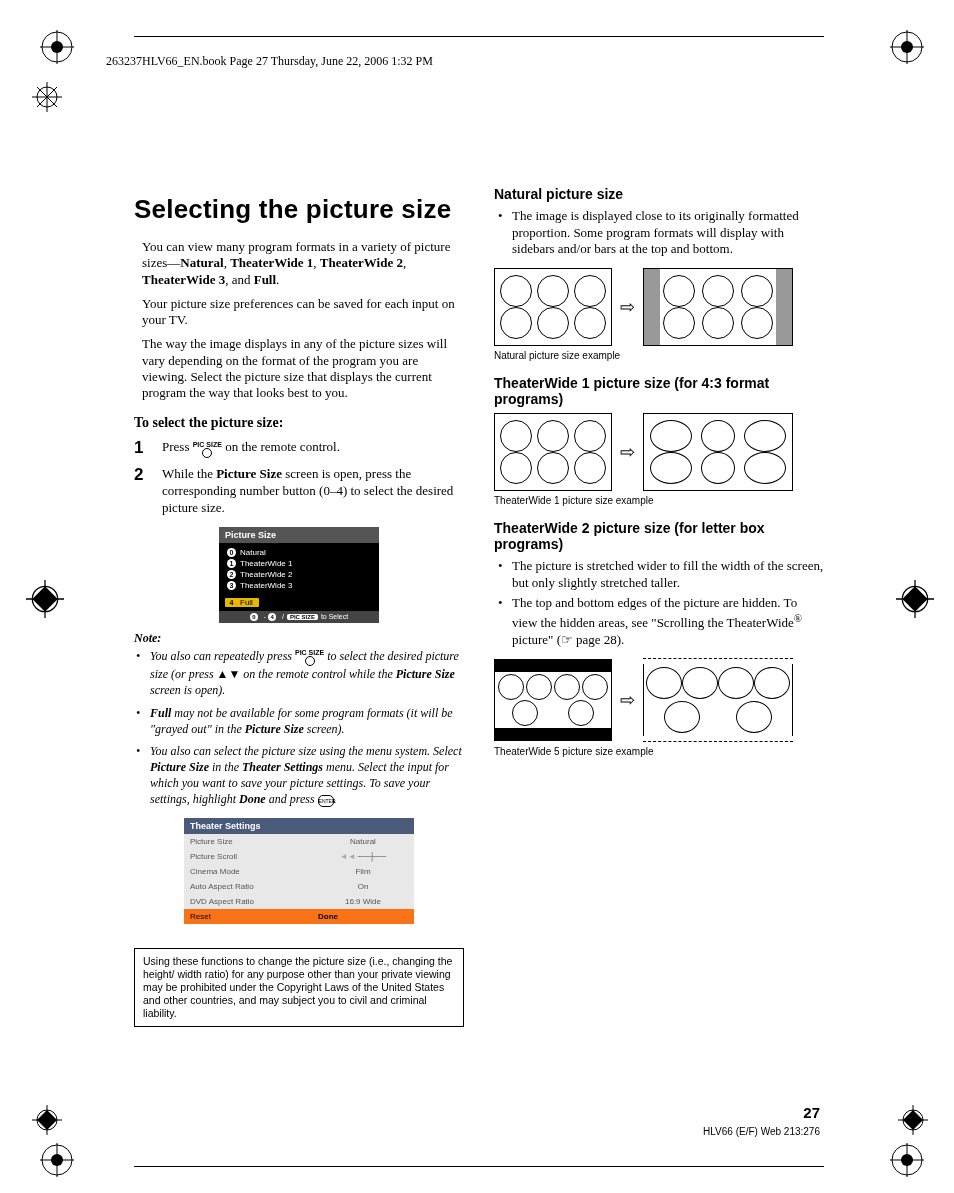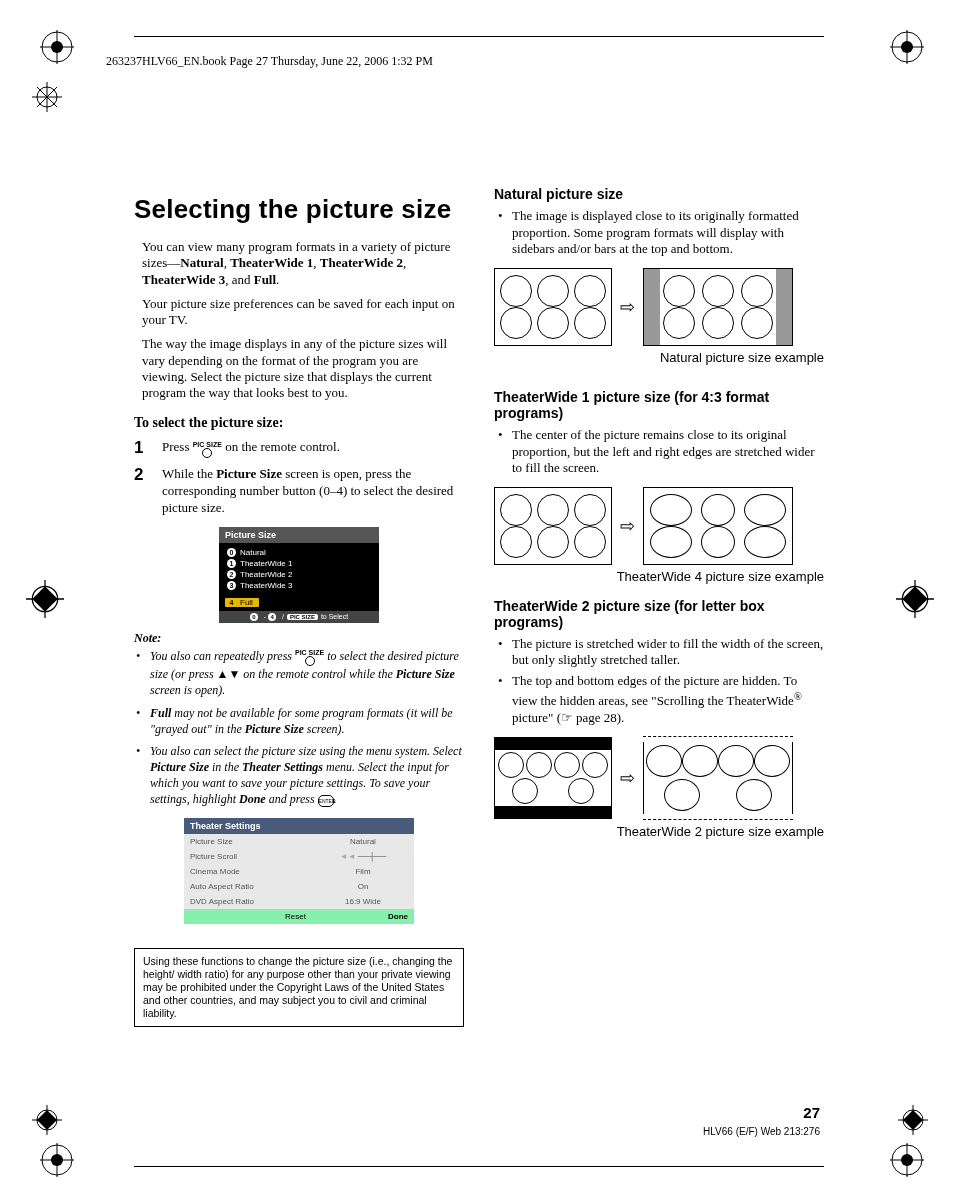--- a/index.html
+++ b/index.html
@@ -41,30 +41,30 @@
   .osd-item { color:#fff; font-size:8px; padding:1px 0 1px 2px; }
   .osd-item.sel { background:#e6b800; color:#000; display:inline-block; padding:0 6px 0 2px; border-radius:1px; }
   .osd-num { display:inline-block; width:9px; height:9px; background:#fff; color:#000; border-radius:50%; font-size:7px; line-height:9px; text-align:center; margin-right:4px; font-weight:bold; }
   .osd-num.k { background:#e6b800; }
   .osd-foot { background:#444; color:#fff; font-size:7px; text-align:center; padding:2px 0; }
   .osd-foot .pill { display:inline-block; background:#fff; color:#000; font-size:6px; padding:0 3px; border-radius:2px; margin:0 1px; font-weight:bold; }
   .settings-tbl { width:230px; margin:6px auto 10px auto; font-family:Arial,Helvetica,sans-serif; font-size:8px; border-collapse:collapse; }
   .settings-tbl th { background:#4a5a7a; color:#fff; text-align:left; font-weight:bold; font-size:9px; padding:3px 6px; }
   .settings-tbl td { background:#e8e8e8; padding:3px 6px; color:#555; }
   .settings-tbl td.val { text-align:center; width:90px; }
-  .settings-tbl tr.btnrow td { background:#86efac; text-align:right; color:#000; }
+  .settings-tbl tr.btnrow td { background:#f97316; text-align:left; color:#000; }
   .settings-tbl tr.btnrow td.done { font-weight:bold; }
   .legal { border:1.5px solid #000; padding:6px 8px; font-family:Arial,Helvetica,sans-serif; font-size:10.5px; line-height:1.25; margin-top:24px; }
   .example { margin:6px 0 4px 0; }
   .example-row { display:flex; align-items:center; gap:8px; }
   .ex-frame { border:1px solid #000; display:flex; flex-wrap:wrap; align-content:space-around; justify-content:space-around; box-sizing:border-box; }
   .ex-frame .c { border:1px solid #000; border-radius:50%; }
   .arrow { font-size:18px; }
   .sidebar-l, .sidebar-r { background:#999; }
-  .ex-caption { font-family:Arial,Helvetica,sans-serif; font-size:13px; text-align:right; margin-top:4px; }
+  .ex-caption { font-family:Arial,Helvetica,sans-serif; font-size:10px; text-align:left; margin-top:4px; }
   .pagenum { position:absolute; right:134px; bottom:72px; font-family:Arial,Helvetica,sans-serif; font-weight:900; font-size:15px; }
   .footcode { position:absolute; right:134px; bottom:56px; font-family:Arial,Helvetica,sans-serif; font-size:10px; }
   .foot-line { position:absolute; left:134px; bottom:26px; width:690px; height:1px; background:#000; }
 </style>
 </head>
 <body>
 
 <div class="page">
 
   <div class="corner-mark" style="top:30px;left:40px">
@@ -248,45 +248,42 @@
               <div class="c" style="width:30px;height:30px"></div>
                 <div class="c" style="width:30px;height:30px"></div>
                 <div class="c" style="width:30px;height:30px"></div>
             </div>
             <div class="sidebar-r" style="width:16px;height:100%"></div>
           </div>
         </div>
         <div class="ex-caption">Natural picture size example</div>
       </div>
 
-      <div class="sub-sans" style="margin-top:24px">TheaterWide 1 picture size (for 4:3 format programs)</div>
-      <ul class="dots">
-        <li>The center of the picture remains close to its original proportion, but the left and right edges are stretched wider to fill the screen.</li>
-      </ul>
+      <div class="sub-sans" style="margin-top:14px">TheaterWide 1 picture size (for 4:3 format programs)</div>
       <div class="example">
         <div class="example-row">
           <div class="ex-frame" style="width:118px;height:78px;padding:6px 2px">
             <div class="c" style="width:30px;height:30px"></div>
               <div class="c" style="width:30px;height:30px"></div>
               <div class="c" style="width:30px;height:30px"></div>
             <div class="c" style="width:30px;height:30px"></div>
               <div class="c" style="width:30px;height:30px"></div>
               <div class="c" style="width:30px;height:30px"></div>
           </div>
           <div class="arrow">⇨</div>
           <div class="ex-frame" style="width:150px;height:78px;padding:6px 2px">
             <div class="c" style="width:40px;height:30px"></div>
               <div class="c" style="width:32px;height:30px"></div>
               <div class="c" style="width:40px;height:30px"></div>
             <div class="c" style="width:40px;height:30px"></div>
               <div class="c" style="width:32px;height:30px"></div>
               <div class="c" style="width:40px;height:30px"></div>
           </div>
         </div>
-        <div class="ex-caption">TheaterWide 4 picture size example</div>
+        <div class="ex-caption">TheaterWide 1 picture size example</div>
       </div>
 
       <div class="sub-sans" style="margin-top:14px">TheaterWide 2 picture size (for letter box programs)</div>
       <ul class="dots">
         <li>The picture is stretched wider to fill the width of the screen, but only slightly stretched taller.</li>
         <li><span>The top and bottom edges of the picture are hidden. To view the hidden areas, see "Scrolling the TheaterWide</span><sup>®</sup><span> picture" (☞ page 28).</span></li>
       </ul>
       <div class="example">
         <div class="example-row">
           <div class="ex-frame" style="width:118px;height:82px;padding:0;flex-direction:column">
@@ -306,21 +303,21 @@
           <div class="ex-frame" style="width:150px;height:72px;padding:2px;border-top:none;border-bottom:none;margin:5px 0">
             <div class="c" style="width:34px;height:30px"></div>
                 <div class="c" style="width:34px;height:30px"></div>
                 <div class="c" style="width:34px;height:30px"></div>
             <div class="c" style="width:34px;height:30px"></div>
                 <div class="c" style="width:34px;height:30px"></div>
                 <div class="c" style="width:34px;height:30px"></div>
           </div>
           </div>
         </div>
-        <div class="ex-caption">TheaterWide 2 picture size example</div>
+        <div class="ex-caption">TheaterWide 5 picture size example</div>
       </div>
     </div>
   </div>
 
   <div class="pagenum">27</div>
   <div class="footcode">HLV66 (E/F) Web 213:276</div>
   <div class="foot-line"></div>
 </div>
 
 </body></html>

